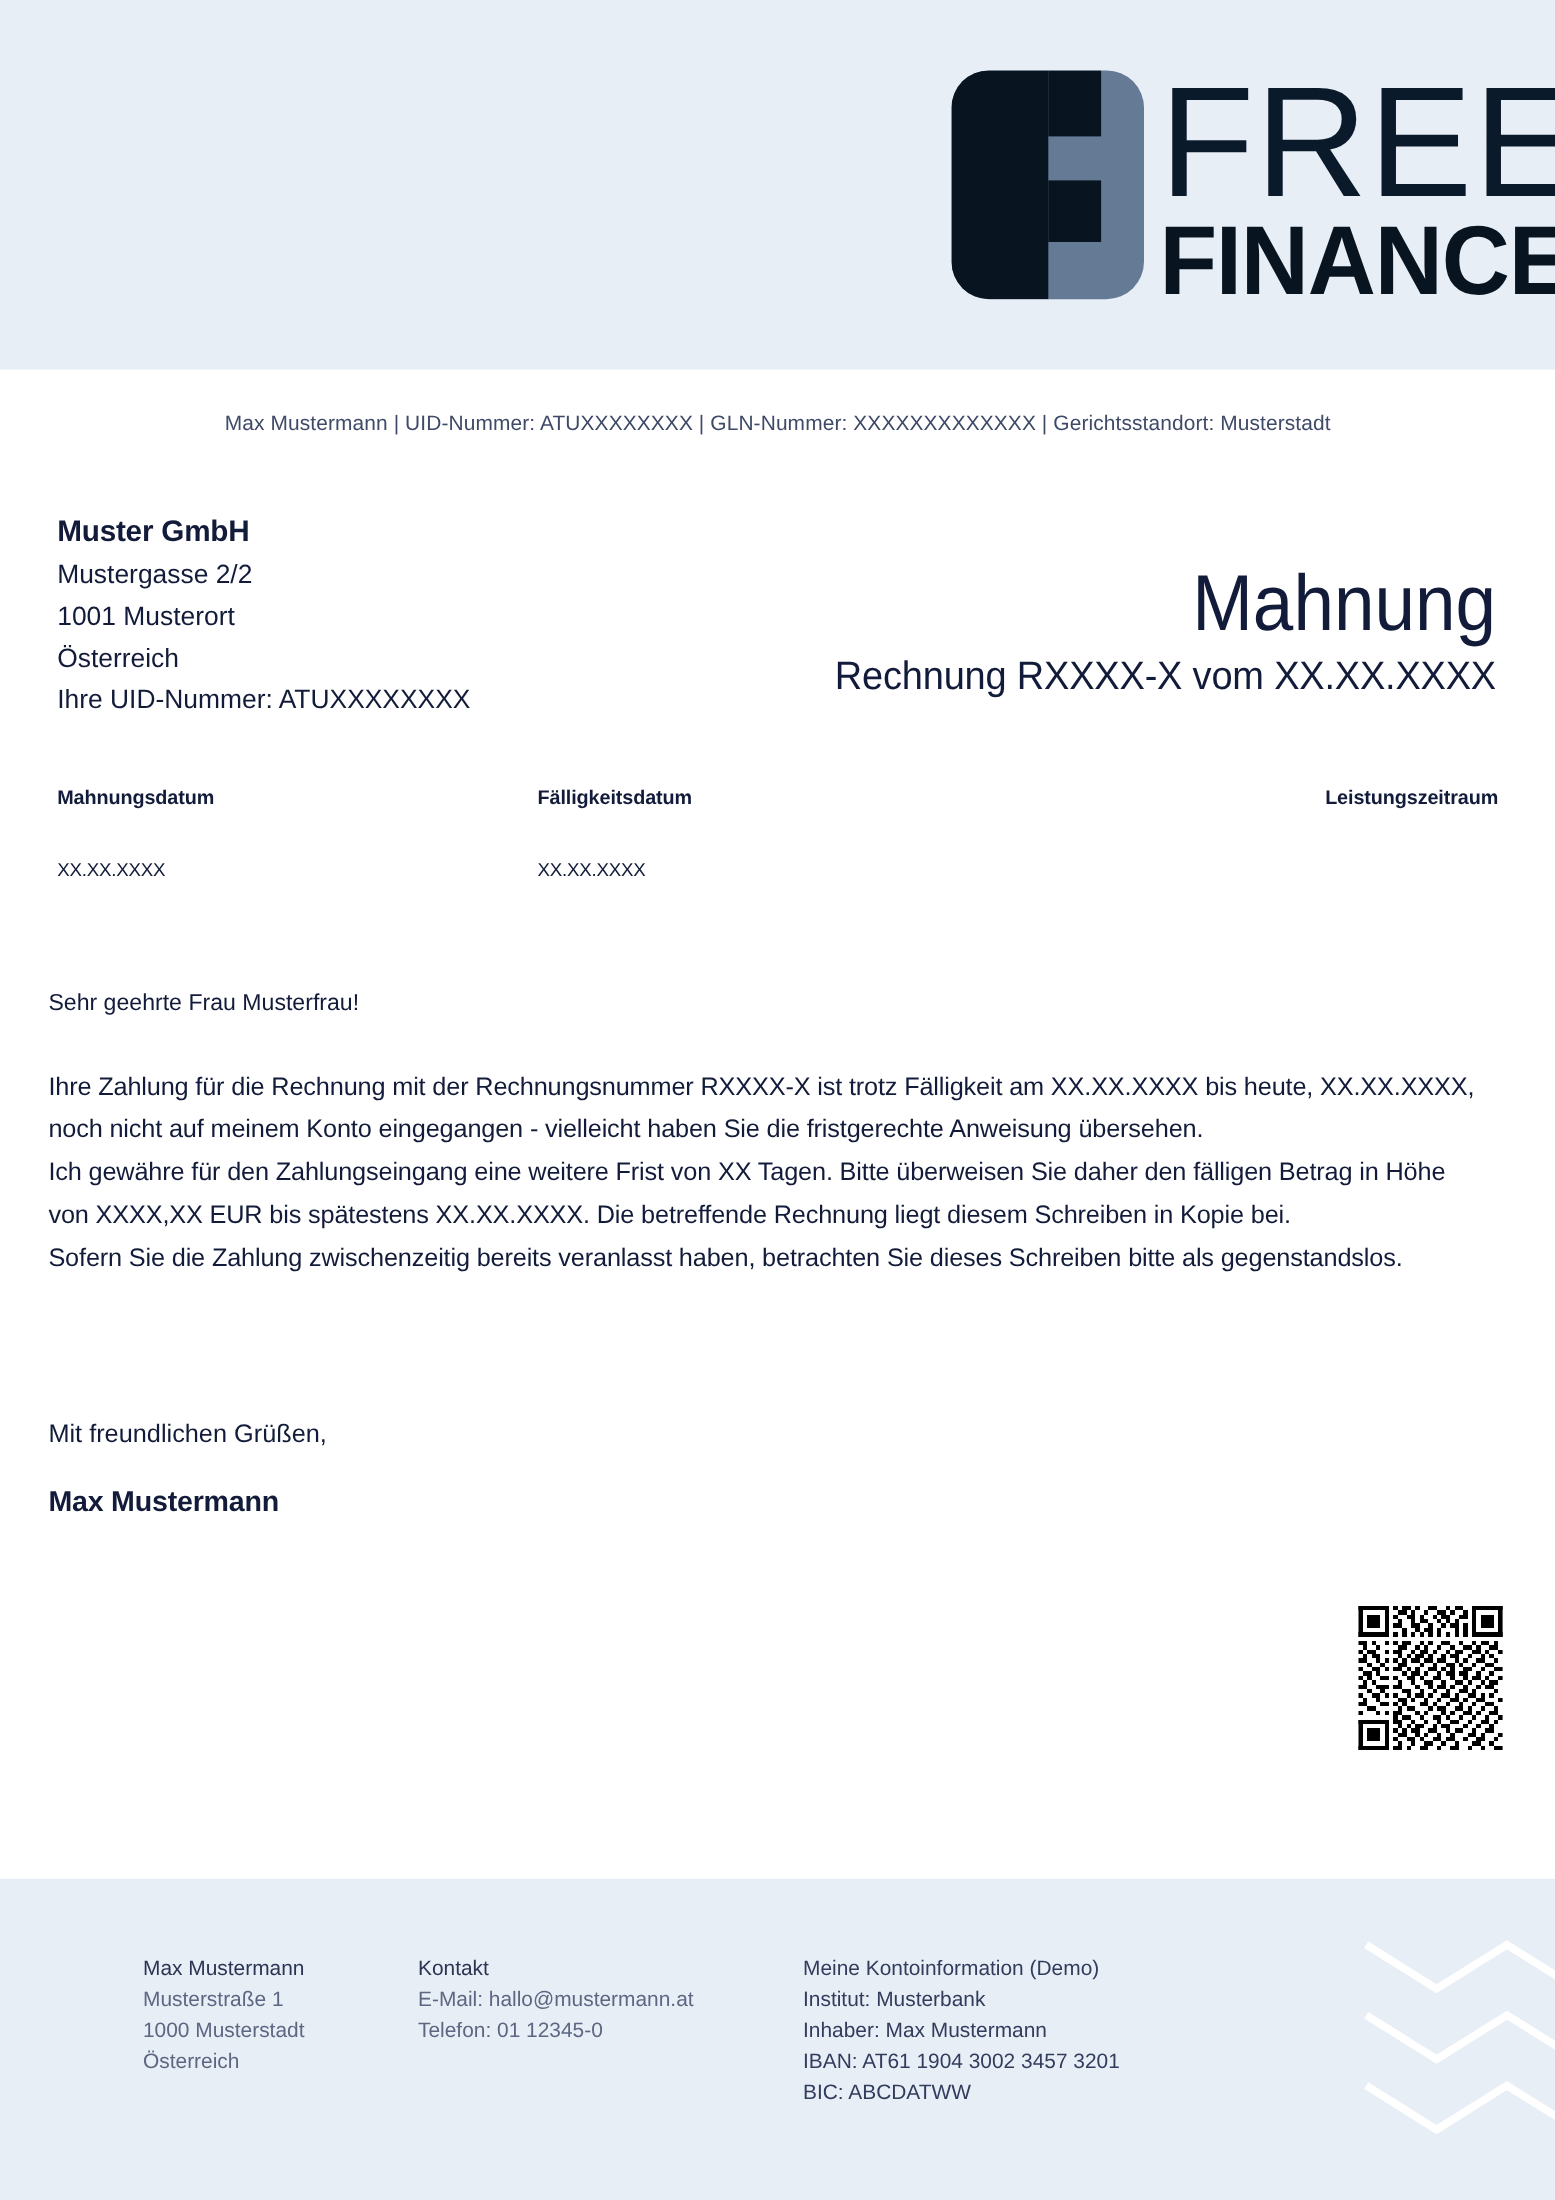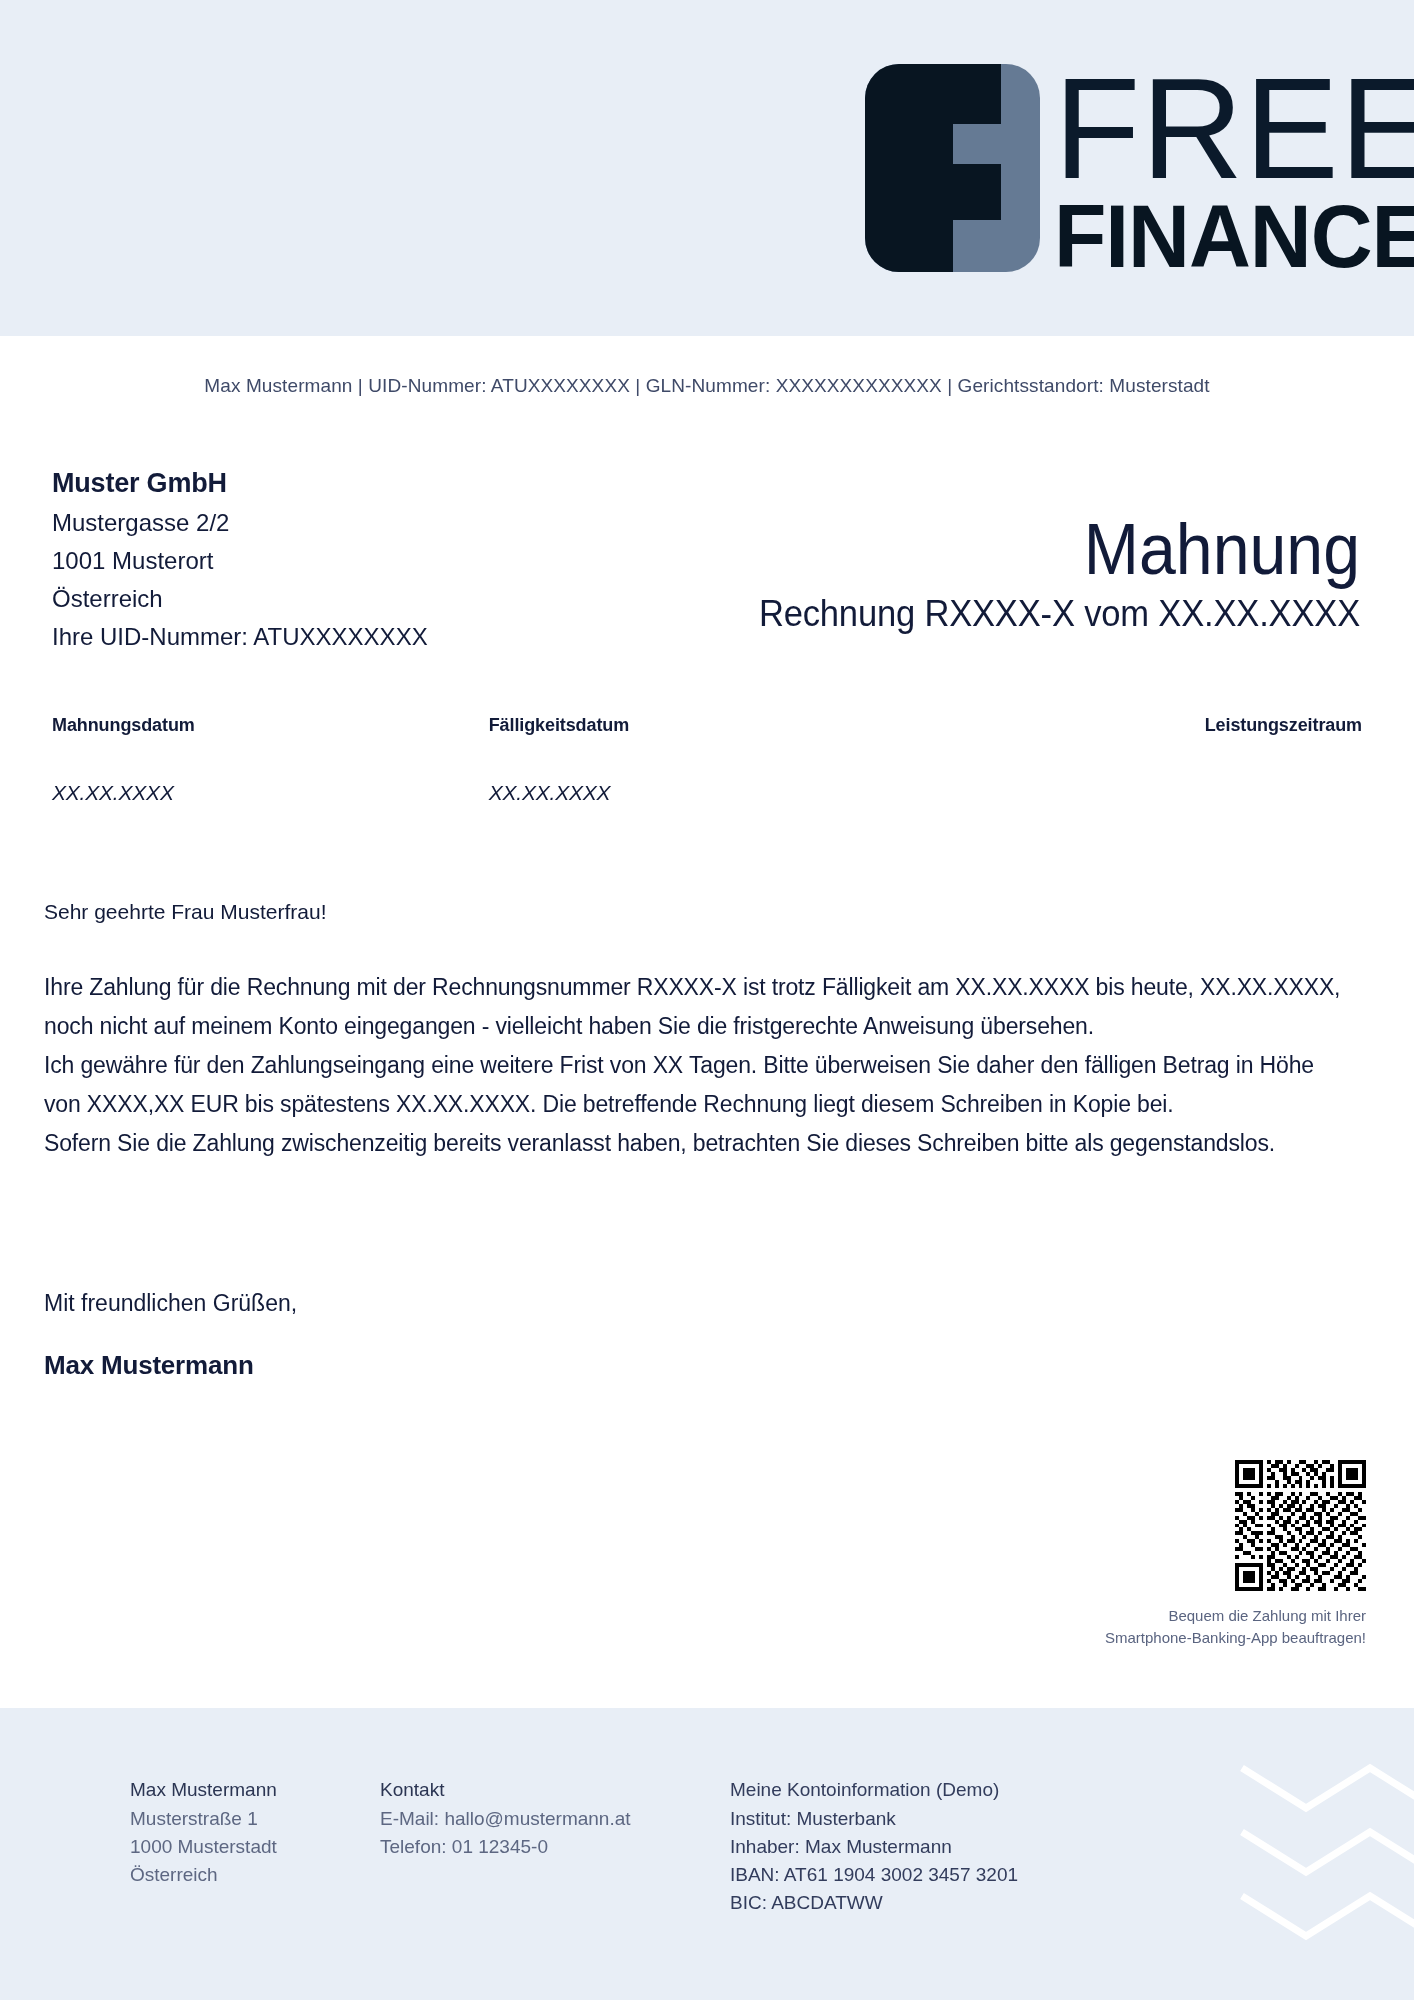--- a/index.html
+++ b/index.html
@@ -168,24 +168,23 @@
   .meta-col { flex: 1 1 0; }
   .meta-col.right { text-align: right; }
   .meta-label {
     font-size: 18px;
     font-weight: 700;
     color: #121b39;
     letter-spacing: -0.1px;
   }
   .meta-value {
     margin-top: 45px;
-    font-size: 21px;
+    font-size: 17px;
     color: #121b39;
     letter-spacing: -0.2px;
-    font-style: italic;
   }
 
   
   .salutation {
     position: absolute;
     left: 44px;
     top: 900px;
     font-size: 21px;
     color: #121b39;
   }
@@ -655,24 +654,20 @@
         <rect x="8" y="32" width="2" height="1"></rect>
           <rect x="11" y="32" width="1" height="1"></rect>
         <rect x="14" y="32" width="2" height="1"></rect>
           <rect x="18" y="32" width="1" height="1"></rect>
         <rect x="21" y="32" width="2" height="1"></rect>
           <rect x="25" y="32" width="1" height="1"></rect>
         <rect x="28" y="32" width="1" height="1"></rect>
           <rect x="31" y="32" width="2" height="1"></rect>
       </g>
     </svg>
-    <div class="qr-caption">
-      <div>Bequem die Zahlung mit Ihrer</div>
-      <div>Smartphone-Banking-App beauftragen!</div>
-    </div>
   </div>
 
   <div class="footer-band">
 
     <svg class="chevrons" viewBox="0 0 184 292">
       <polyline points="12,60 76,100 140,60 204,100" fill="none" stroke="#ffffff" stroke-width="7"></polyline>
       <polyline points="12,124 76,164 140,124 204,164" fill="none" stroke="#ffffff" stroke-width="7"></polyline>
       <polyline points="12,188 76,228 140,188 204,228" fill="none" stroke="#ffffff" stroke-width="7"></polyline>
     </svg>
 

